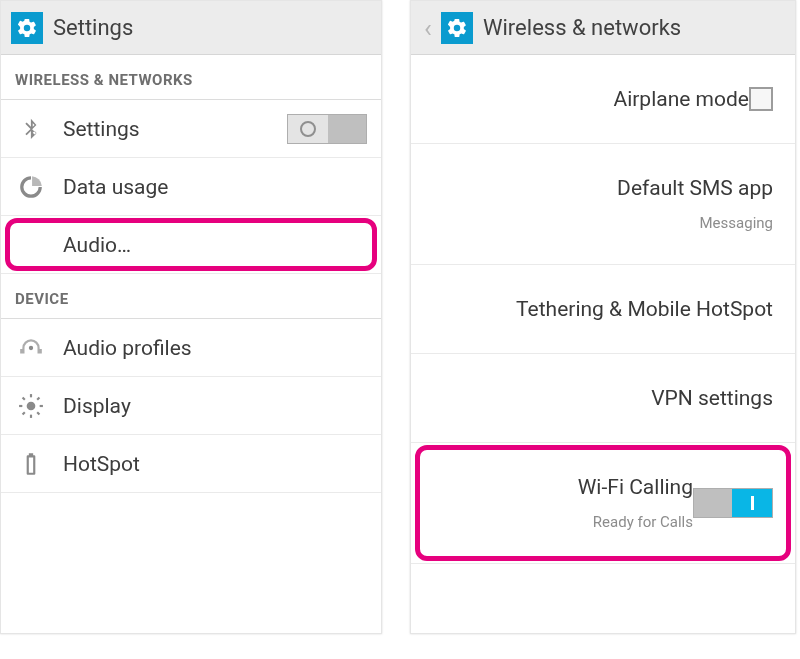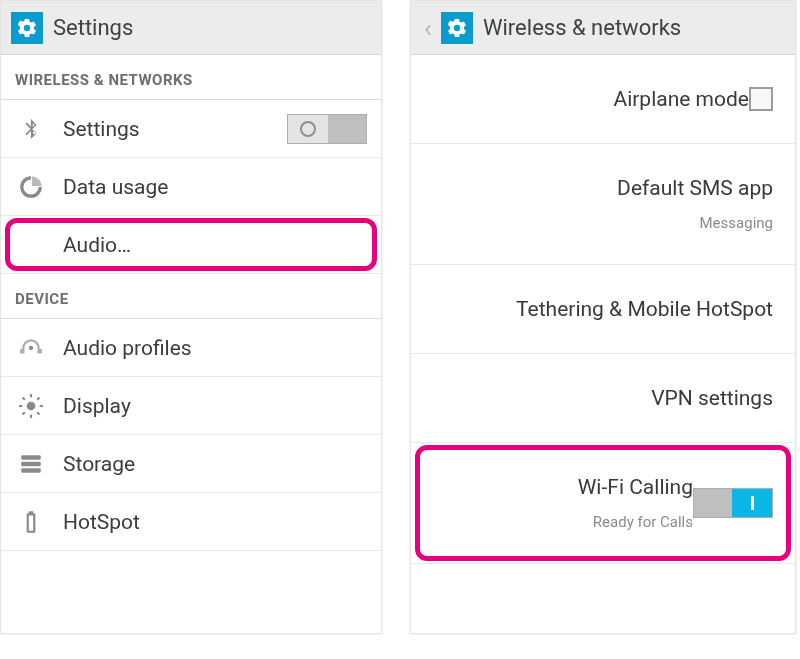--- a/index.html
+++ b/index.html
@@ -203,32 +203,20 @@
               <line x1="4.2" y1="19.8" x2="6.3" y2="17.7"></line>
               <line x1="17.7" y1="6.3" x2="19.8" y2="4.2"></line>
             </g>
           </svg>
       </div>
       <div class="texts">
           <div class="title">Display</div>
         </div>
     </div>
 
-    <div class="row">
-      <div class="ico">
-        <svg viewBox="0 0 24 24">
-            <rect x="3" y="4" width="18" height="4" rx="1"></rect>
-            <rect x="3" y="10" width="18" height="4" rx="1"></rect>
-            <rect x="3" y="16" width="18" height="4" rx="1"></rect>
-          </svg>
-      </div>
-      <div class="texts">
-          <div class="title">Storage</div>
-        </div>
-    </div>
 
     <div class="row">
       <div class="ico">
         <svg viewBox="0 0 24 24">
             <path d="M15 4h-1V2h-4v2H9a1 1 0 0 0-1 1v16a1 1 0 0 0 1 1h6a1 1 0 0 0 1-1V5a1 1 0 0 0-1-1Zm-1 16H10V6h4Z"></path>
           </svg>
       </div>
       <div class="texts">
           <div class="title">HotSpot</div>
         </div>

